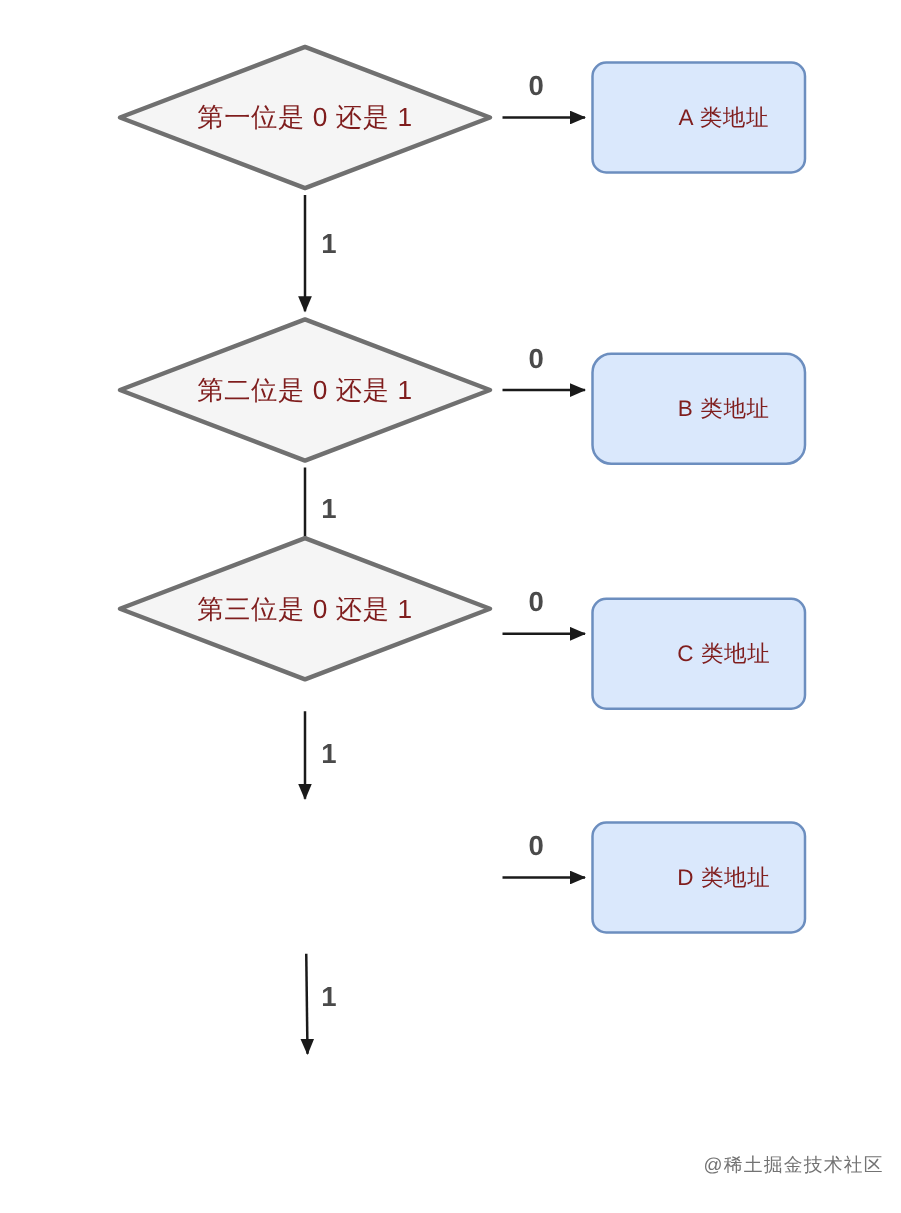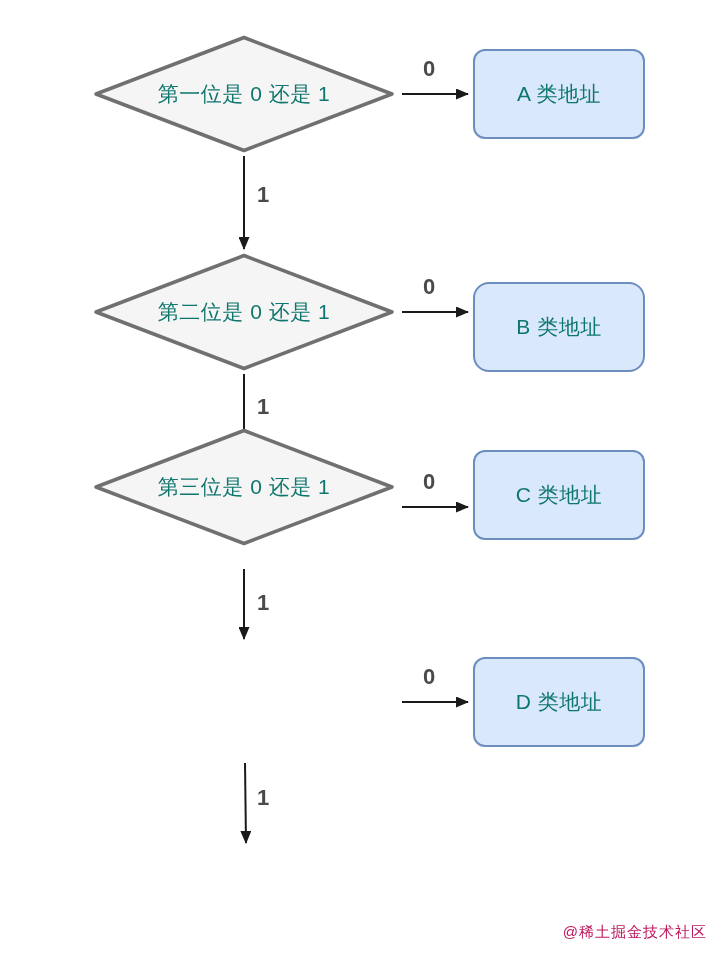--- a/index.html
+++ b/index.html
@@ -32,36 +32,36 @@
   }
   .decision .label,
   .result .label {
     position: absolute;
     left: 0; top: 0;
     width: 100%; height: 100%;
     display: flex;
     align-items: center;
     justify-content: center;
     font-size: 21px;
-    color: #0f766e;
+    color: #7f1d1d;
     letter-spacing: 0.5px;
   }
   .result {
     position: absolute;
     width: 172px;
     height: 90px;
     background: #dae8fc;
     border: 2px solid #6c8ebf;
     border-radius: 12px;
     z-index: 2;
   }
-  .result .label { font-size: 21px; }
+  .result .label { font-size: 18px; margin-left: 20px; }
   .result-a { left: 473px; top: 49px; }
   .result-b { left: 473px; top: 282px; border-radius: 16px; }
-  .result-c { left: 473px; top: 450px; }
+  .result-c { left: 473px; top: 478px; }
   .result-d { left: 473px; top: 657px; text-decoration: underline; }
   .result-e { left: 165px; top: 848px; }
   .d1 { top: 35px; }
   .d2 { top: 253px; }
   .d3 { top: 428px; text-decoration: underline; }
   .d4 { top: 643px; }
   .edge-label {
     position: absolute;
     z-index: 3;
     font-size: 22px;
@@ -77,21 +77,21 @@
   .lo1 { top: 182px; }
   .lo2 { top: 394px; }
   .lo3 { top: 590px; }
   .lo4 { top: 785px; }
   .watermark {
     position: absolute;
     right: 14px;
     top: 923px;
     z-index: 3;
     font-size: 15px;
-    color: #be185d;
+    color: #737373;
     letter-spacing: 1px;
   }
 </style>
 </head>
 <body>
 
 <div class="canvas">
 
   <svg class="edges-layer" viewBox="0 0 721 970" xmlns="http://www.w3.org/2000/svg">
     <defs>

